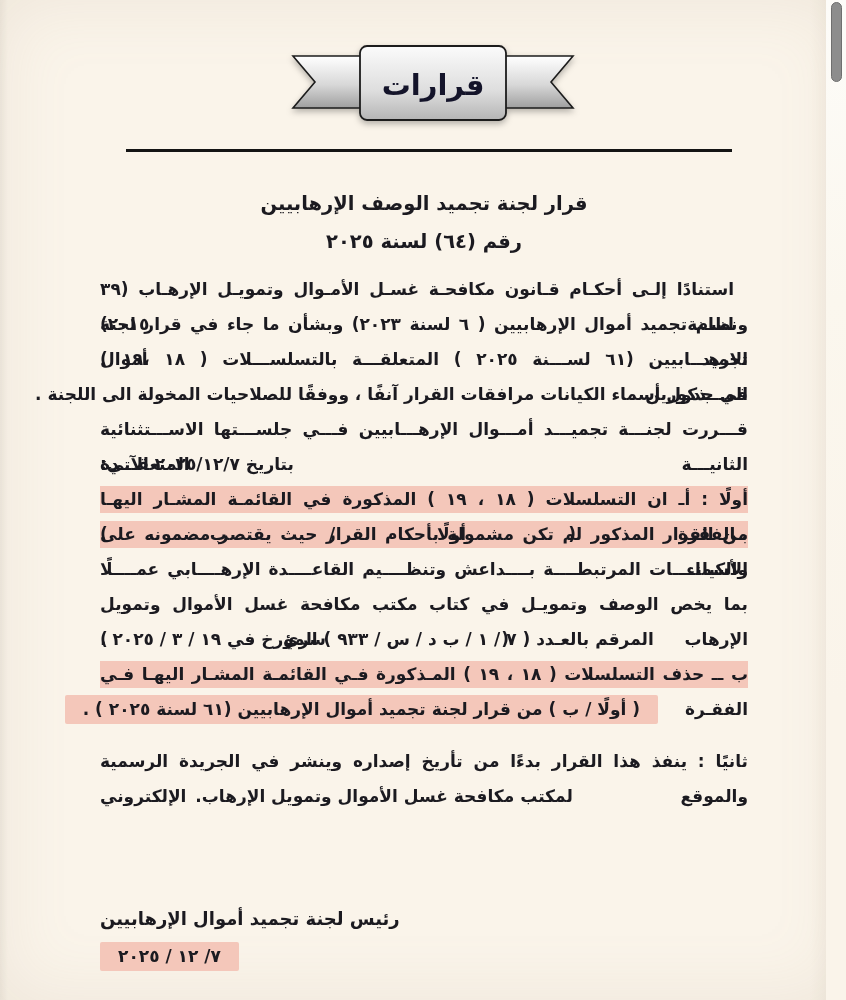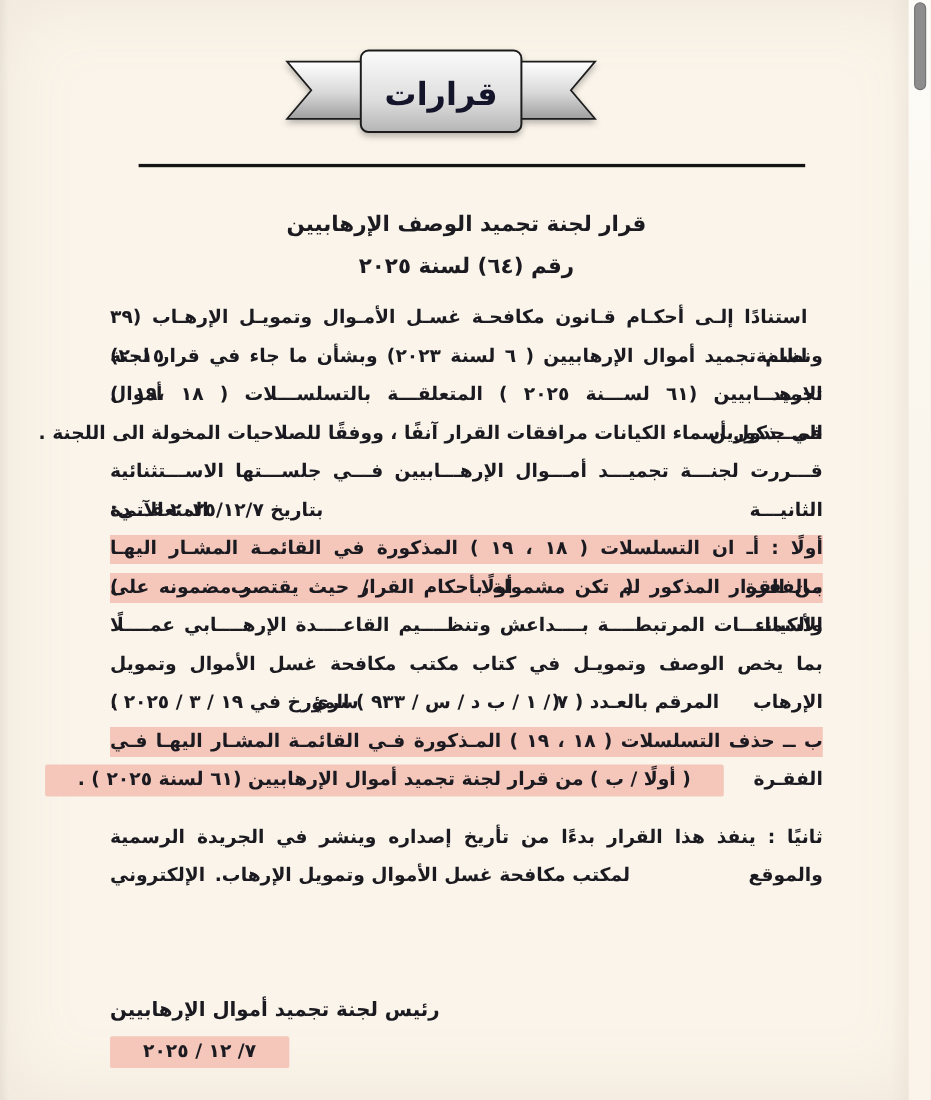--- a/index.html
+++ b/index.html
@@ -22,21 +22,21 @@
   
   .scroll-track{
     position:absolute;top:0;right:0;width:20px;height:100%;
     background:linear-gradient(180deg,#fdfcf9 0%,#fbf7ee 30%,var(--bg) 70%);
   }
   .scroll-thumb{
     position:absolute;top:2px;right:4px;width:9px;height:78px;
     background:#8d8d8d;border:1px solid #6f6f6f;border-radius:6px;
   }
   
-  .banner{position:absolute;top:42px;left:256px;width:290px;height:84px;
+  .banner{position:absolute;top:42px;left:288px;width:290px;height:84px;
     filter:drop-shadow(0 3px 3px rgba(0,0,0,.28));}
   .banner svg{display:block;}
   .banner text{font-family:"DejaVu Sans", sans-serif;font-weight:bold;}
   
   .divider{position:absolute;top:149px;left:126px;width:606px;height:3px;background:#141414;}
   
   .title{position:absolute;left:100px;width:648px;text-align:center;direction:rtl;
     font-weight:bold;font-size:19.5px;line-height:30px;}
   .title.t1{top:189px;}
   .title.t2{top:227px;}
@@ -45,21 +45,21 @@
   .line{
     height:35px;line-height:35px;font-size:17px;font-weight:bold;
     white-space:nowrap;
   }
   .line.justify{white-space:normal;text-align:justify;text-align-last:justify;}
   .line.right{text-align:left;}
   .line.center{text-align:center;}
   .line.hl-line{
     background:linear-gradient(to bottom, transparent 4px, var(--hl) 4px, var(--hl) 31px, transparent 31px);
   }
-  .hl-span{background:var(--hl);padding:4px 30px 5px;border-radius:2px;}
+  .hl-span{background:var(--hl);padding:4px 18px 5px;border-radius:2px;}
   
   .signature{position:absolute;top:903px;left:100px;width:300px;text-align:left;direction:rtl;}
   .sig-title{font-size:18px;font-weight:bold;line-height:32px;}
   .sig-date{margin-top:8px;font-size:17px;font-weight:bold;line-height:26px;}
 </style>
 </head>
 <body>
 
 <div class="page">
 

